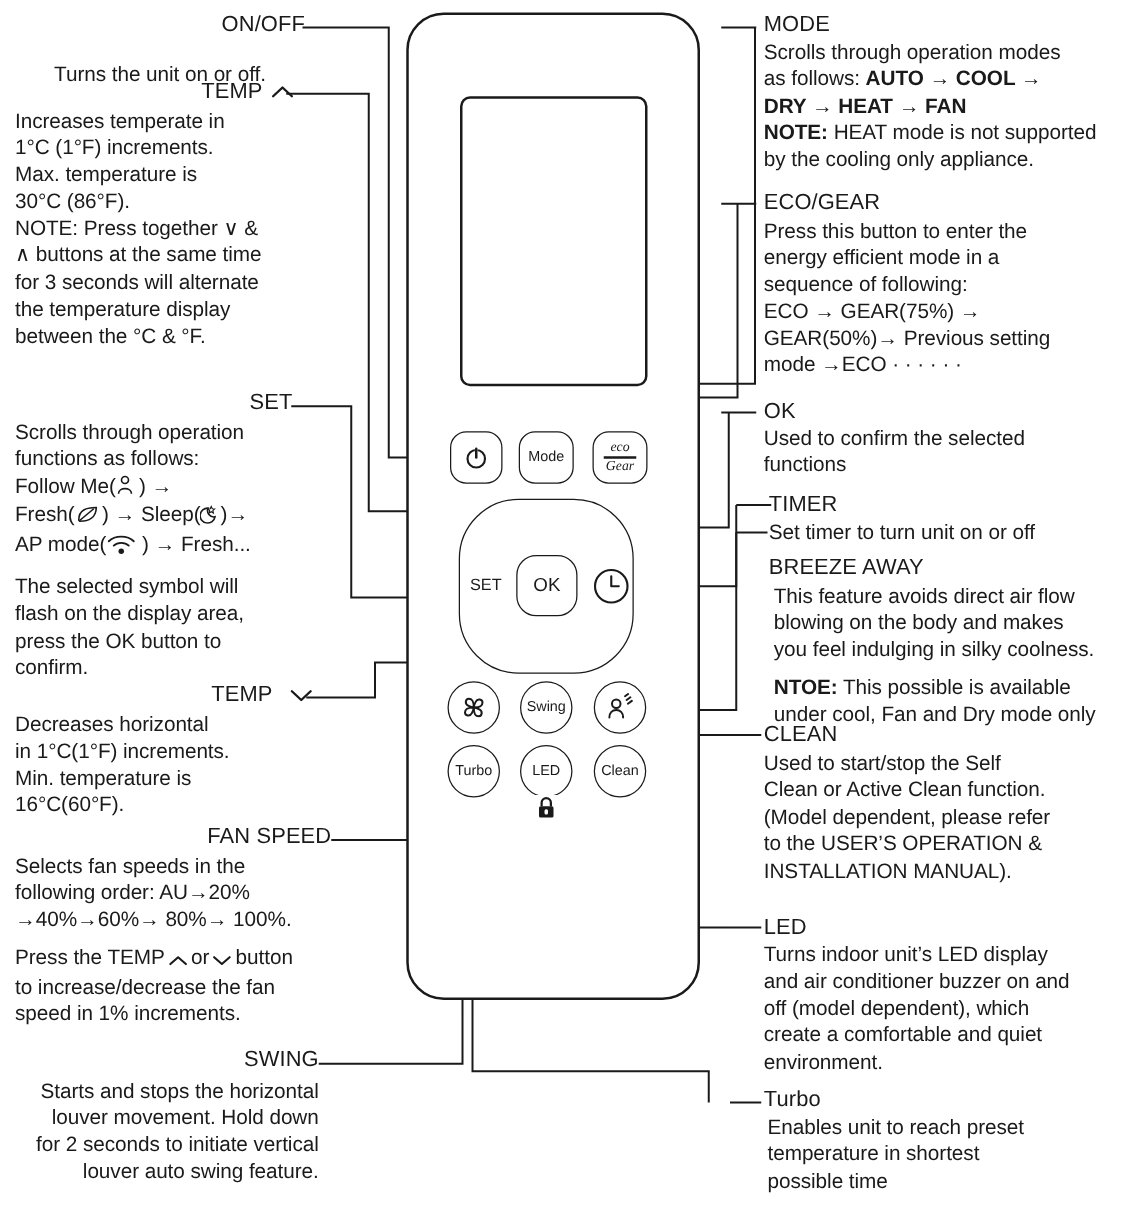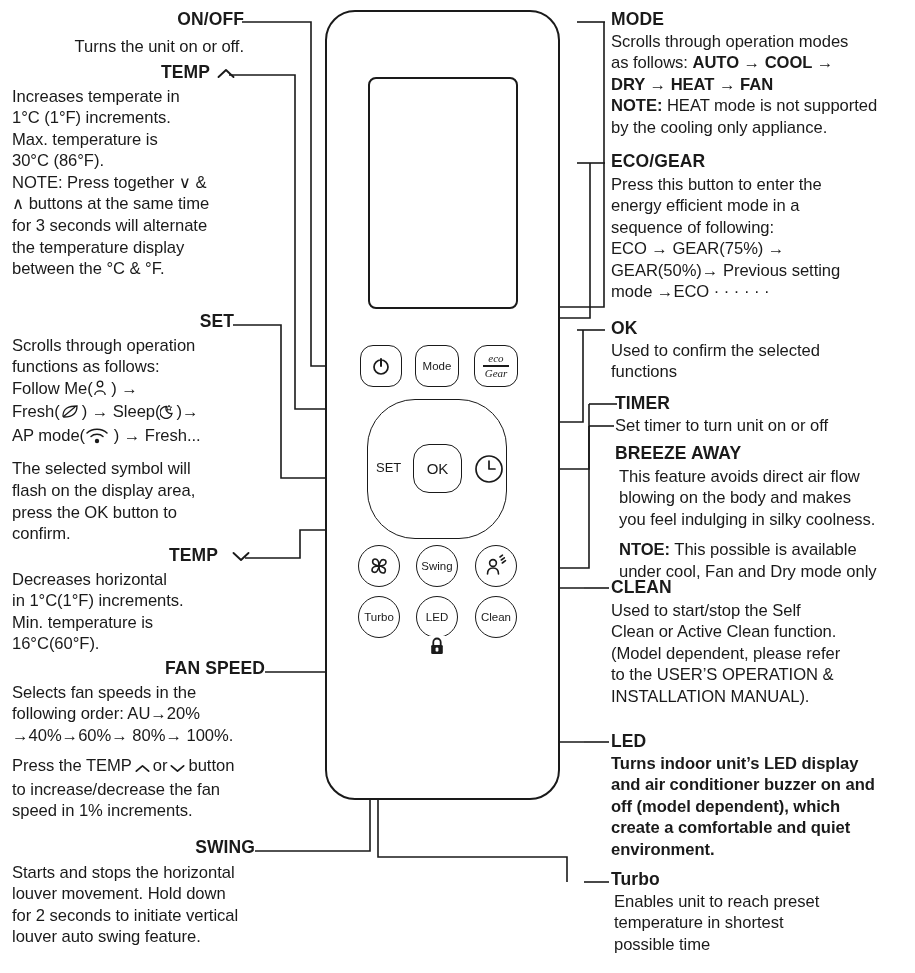--- a/index.html
+++ b/index.html
@@ -11,21 +11,21 @@
     overflow: hidden;
   }
   #root { position: relative; width: 915px; height: 973px; }
 
   
   #lines { position: absolute; left: 0; top: 0; width: 915px; height: 973px; pointer-events: none; }
 
   
   .callout { position: absolute; }
   .callout .hd {
-    font-weight: bold;
+    font-weight: normal;
     font-size: 17.5px;
     line-height: 1.12;
     letter-spacing: .1px;
     white-space: nowrap;
   }
   .callout .hd.right { text-align: left; }
   .callout .hd.lefty { text-align: right; }
   .callout .bd {
     font-size: 16.6px;
     line-height: 1.30;
@@ -227,21 +227,21 @@
               display:flex;align-items:center;justify-content:center;">
     <svg width="16" height="19" viewBox="0 0 16 19">
       <path d="M4.3,8 L4.3,5.2 a3.7,3.7 0 0 1 7.4,0 L11.7,8" fill="none" stroke="#1a1a1a" stroke-width="1.8"></path>
       <rect x="2.2" y="8" width="11.6" height="9" rx="1.3" fill="#1a1a1a"></rect>
       <rect x="6.6" y="10.4" width="2.8" height="4.2" rx="1.2" fill="#fff"></rect>
     </svg>
   </div>
 
   <div class="callout" style="left:12px;top:10px;width:232px;">
     <div class="hd lefty">ON/OFF</div>
-    <div class="bd" style="text-align:right;margin-top:6px;">Turns the unit on or off.</div>
+    <div class="bd" style="text-align:center;margin-top:19px;">Turns the unit on or off.</div>
   </div>
 
   <div class="callout" style="left:12px;top:63px;width:220px;">
     <div class="hd lefty" style="display:flex;justify-content:flex-end;align-items:center;gap:7px;">
       <span>TEMP</span>
       <span class="chev">
         <svg width="18" height="11" viewBox="0 0 18 11">
             <path d="M1.5,9 L9,2 L16.5,9" fill="none" stroke="#1a1a1a" stroke-width="1.9" stroke-linecap="round" stroke-linejoin="round"></path>
           </svg>
       </span>
@@ -327,21 +327,21 @@
               <path d="M1.3,1.8 L7.5,7.2 L13.7,1.8" fill="none" stroke="#1a1a1a" stroke-width="1.7" stroke-linecap="round" stroke-linejoin="round"></path>
             </svg></span><span>button</span>
       </div>
       <div>to increase/decrease the fan</div>
       <div>speed in 1% increments.</div>
     </div>
   </div>
 
   <div class="callout" style="left:12px;top:838px;width:243px;">
     <div class="hd lefty">SWING</div>
-    <div class="bd" style="margin-top:4px;">
+    <div class="bd" style="margin-top:4px;text-align:right;">
       <div>Starts and stops the horizontal</div>
       <div>louver movement. Hold down</div>
       <div>for 2 seconds to initiate vertical</div>
       <div>louver auto swing feature.</div>
     </div>
   </div>
 
   <div class="callout" style="left:611px;top:10px;width:300px;">
     <div class="hd right">MODE</div>
     <div class="bd" style="margin-top:1px;">
@@ -404,21 +404,21 @@
       <div>Used to start/stop the Self</div>
       <div>Clean or Active Clean function.</div>
       <div>(Model dependent, please refer</div>
       <div>to the USER’S OPERATION &amp;</div>
       <div>INSTALLATION MANUAL).</div>
     </div>
   </div>
 
   <div class="callout" style="left:611px;top:732px;width:303px;">
     <div class="hd right">LED</div>
-    <div class="bd" style="margin-top:1px;font-weight:bold;">
+    <div class="bd" style="margin-top:1px;">
       <div>Turns indoor unit’s LED  display</div>
       <div>and air conditioner buzzer on and</div>
       <div>off (model dependent), which</div>
       <div>create a comfortable and quiet</div>
       <div>environment.</div>
     </div>
   </div>
 
   <div class="callout" style="left:611px;top:870px;width:295px;">
     <div class="hd right">Turbo</div>

